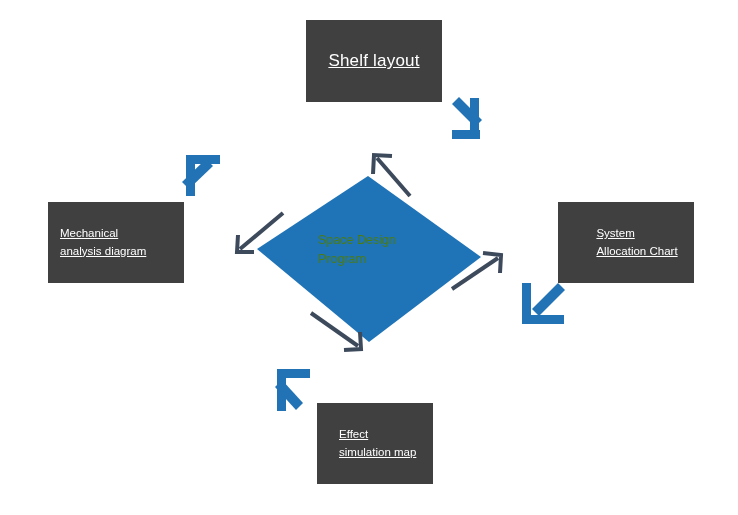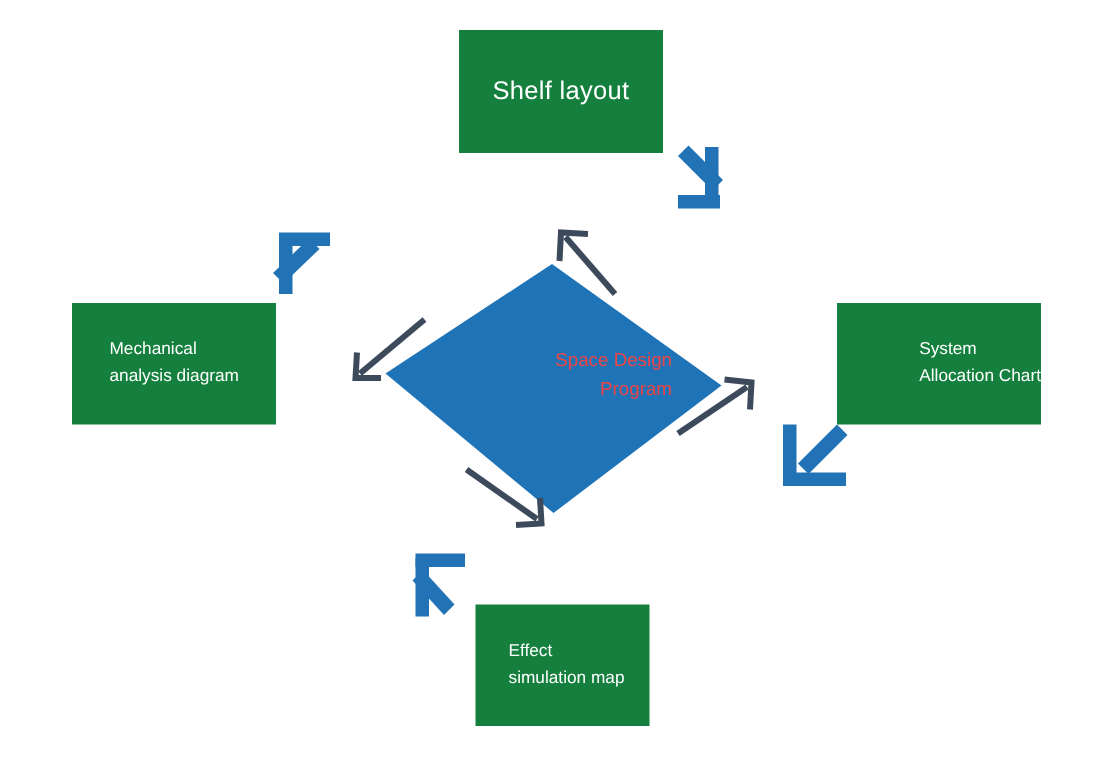--- a/index.html
+++ b/index.html
@@ -13,25 +13,26 @@
   #canvas {
     position: relative;
     width: 738px;
     height: 515px;
     background: #ffffff;
     overflow: hidden;
   }
   .node-box {
     position: absolute;
     box-sizing: border-box;
-    background: #15803d;
+    background: #404040;
     color: #ffffff;
     display: flex;
     align-items: center;
     overflow: hidden;
+    text-decoration: underline;
   }
   .node-box .node-label {
     display: block;
     white-space: pre-line;
     line-height: 1.5;
   }
   .box-top {
     left: 306px;
     top: 20px;
     width: 136px;
@@ -42,29 +43,29 @@
   .box-top .node-label {
     font-size: 17px;
     letter-spacing: 0.2px;
   }
   .box-left {
     left: 48px;
     top: 202px;
     width: 136px;
     height: 81px;
     justify-content: flex-start;
-    padding-left: 25px;
+    padding-left: 12px;
     text-align: left;
   }
   .box-right {
     left: 558px;
     top: 202px;
     width: 136px;
     height: 81px;
-    justify-content: flex-end;
+    justify-content: center;
     padding-left: 22px;
     text-align: left;
   }
   .box-bottom {
     left: 317px;
     top: 403px;
     width: 116px;
     height: 81px;
     justify-content: flex-start;
     padding-left: 22px;
@@ -80,25 +81,25 @@
     left: 0;
     top: 0;
     width: 738px;
     height: 515px;
   }
   .diamond-text {
     position: absolute;
     left: 318px;
     top: 231px;
     width: 130px;
-    color: #ef4444;
+    color: #4d7c0f;
     font-size: 12.5px;
     line-height: 1.55;
     white-space: pre-line;
-    text-align: right;
+    text-align: left;
   }
 </style>
 </head>
 <body>
 
 <div id="canvas">
 
   <svg id="vector-layer" viewBox="0 0 738 515">
 
     <polygon points="368,176 481,257 369,342 257,249" fill="#1f73b7"></polygon>

